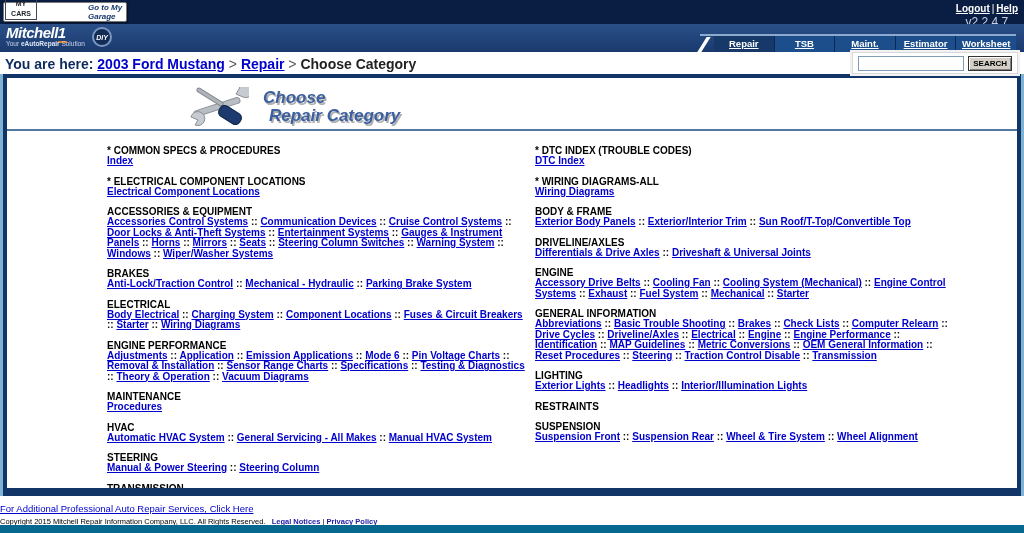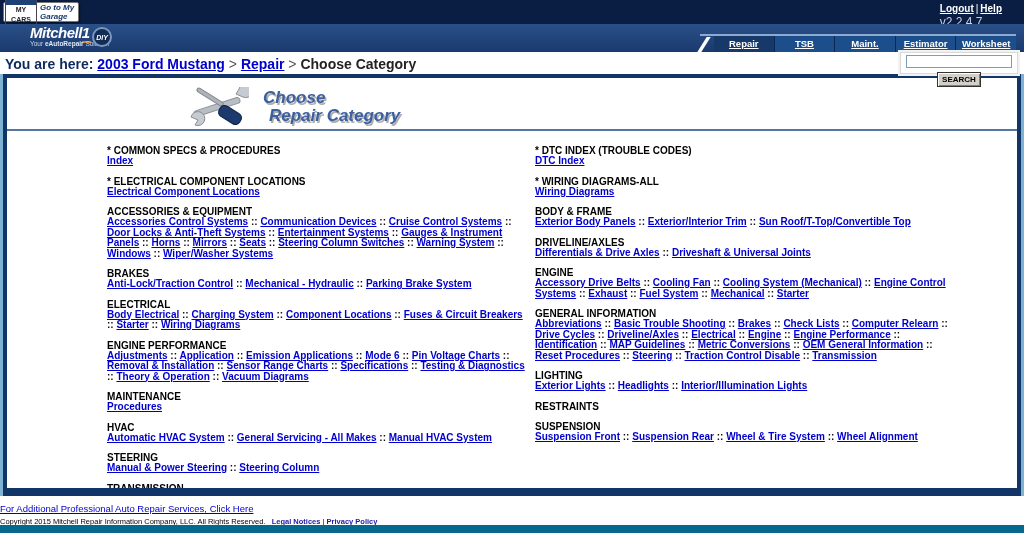--- a/index.html
+++ b/index.html
@@ -2,36 +2,36 @@
 <html><head>
 <meta charset="utf-8">
 <style>
   * { box-sizing: border-box; margin: 0; padding: 0; }
   html,body { width:1024px; height:533px; overflow:hidden; background:#fff;
     font-family:"Liberation Sans", sans-serif; position:relative; }
 
   
   .topbar { height:24px; background:#0a1d43; position:relative; }
   .mycars { position:absolute; left:3px; top:2px; height:20px; background:#fff;
-    border:1px solid #777; border-radius:2px; display:flex; align-items:center;
-    box-shadow:1px 1px 2px rgba(0,0,0,.5); cursor:pointer; }
+    border:1px solid #777; border-radius:2px; display:flex; align-items:flex-end;
+    box-shadow:1px 1px 2px rgba(0,0,0,.5); cursor:pointer;gap:48px; }
   .plate { width:32px; margin:1px; border:1px solid #445; display:flex; flex-direction:column; }
   .plate-band { height:5px; background:#1d4076; }
   .plate-text { font-size:7px; font-weight:bold; color:#20242c; text-align:center; line-height:10px; }
   .garage-label { width:40px; padding:0 2px; font-size:8px; font-weight:bold; font-style:italic;
     color:#17386b; line-height:9px; display:flex; align-items:center; }
-  .session { position:absolute; right:22px; top:3px; text-align:left; }
+  .session { position:absolute; right:6px; top:3px; text-align:center; }
   .session-links { font-size:10px; font-weight:bold; }
   .session-links a { color:#fff; text-decoration:underline; }
   .session-links .pipe { color:#fff; font-weight:normal; margin:0 2px; }
   .version { font-size:12px; color:#c7d2e6; margin-top:1px; }
 
   
   .brandbar { height:28px; background:linear-gradient(#2a4f88,#1a3a6e); position:relative; }
-  .logo { position:absolute; left:6px; top:2px; cursor:pointer;margin-left:24px; }
+  .logo { position:absolute; left:6px; top:2px; cursor:pointer; }
   .logo-text { font-size:15px; font-weight:bold; font-style:italic; color:#fff;
     letter-spacing:-.5px; line-height:14px; }
   .logo-text .one { color:#fff; border-bottom:2px solid #e07820; padding-right:1px; }
   .tagline { font-size:6.5px; color:#c8d4e8; line-height:7px; }
   .tagline b { color:#dfe8f5; }
   .diy-badge { position:absolute; left:92px; top:3px; width:20px; height:20px; border-radius:50%;
     background:#122c55; border:2px solid #7b97c0; color:#fff; font-size:7px; font-weight:bold;
     font-style:italic; display:flex; align-items:center; justify-content:center; }
   .slash { position:absolute; right:318px; bottom:0; width:4px; height:15px; background:#fff;
     transform:skewX(-32deg); }
@@ -45,21 +45,21 @@
   .tab.active { background:#16396a; }
 
   
   .crumbrow { height:22px; background:#fff; position:relative; }
   .breadcrumb { position:absolute; left:5px; top:4px; font-size:14px; font-weight:bold; color:#0d2b5e; }
   .breadcrumb a { color:#0000cc; text-decoration:underline; }
   .bc-sep { color:#555; font-weight:normal; }
   .bc-current { color:#222; }
   .search-panel { position:absolute; right:6px; top:0; height:22px; display:flex; gap:4px;
     align-items:center; border:1px solid #d9d9d9; background:#fff; padding:2px 5px;
-    box-shadow:0 0 0 2px #f2f2f2;flex-direction:column; }
+    box-shadow:0 0 0 2px #f2f2f2; }
   .search-input { width:106px; height:15px; border:1px solid #7f9db9; font-size:10px; padding:0 2px; }
   .search-btn { font-size:8px; font-weight:bold; color:#000; background:#d4d0c8;
     border:1px solid #333; box-shadow:inset 1px 1px 0 #fff, inset -1px -1px 0 #808080;
     padding:2px 4px; cursor:pointer; font-family:"Liberation Sans", sans-serif; }
 
   
   .panel { margin:0 3px; height:422px; background:#fff; border:4px solid #123567;
     border-bottom-width:8px; overflow:hidden;
     box-shadow:-3px 0 0 #7fb3d4, 3px 0 0 #7fb3d4; }
   .panel-header { display:flex; align-items:center; gap:14px; padding:10px 0 4px 178px; height:51px; }

